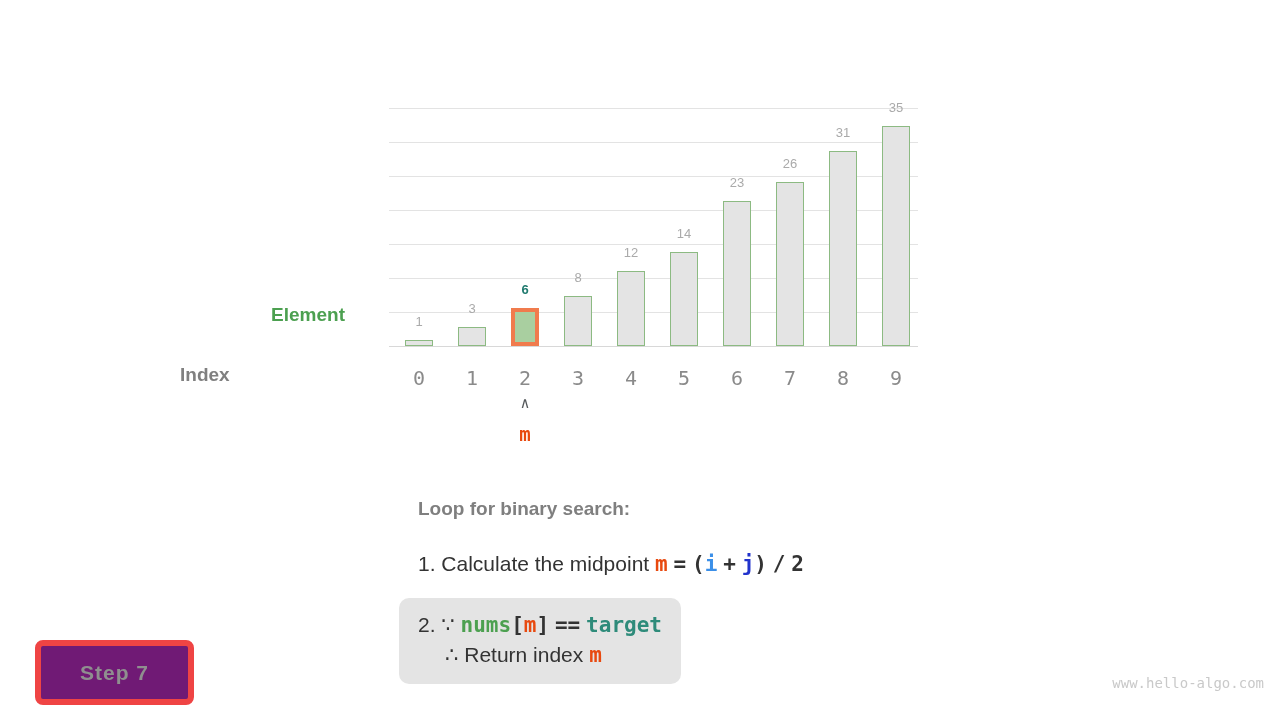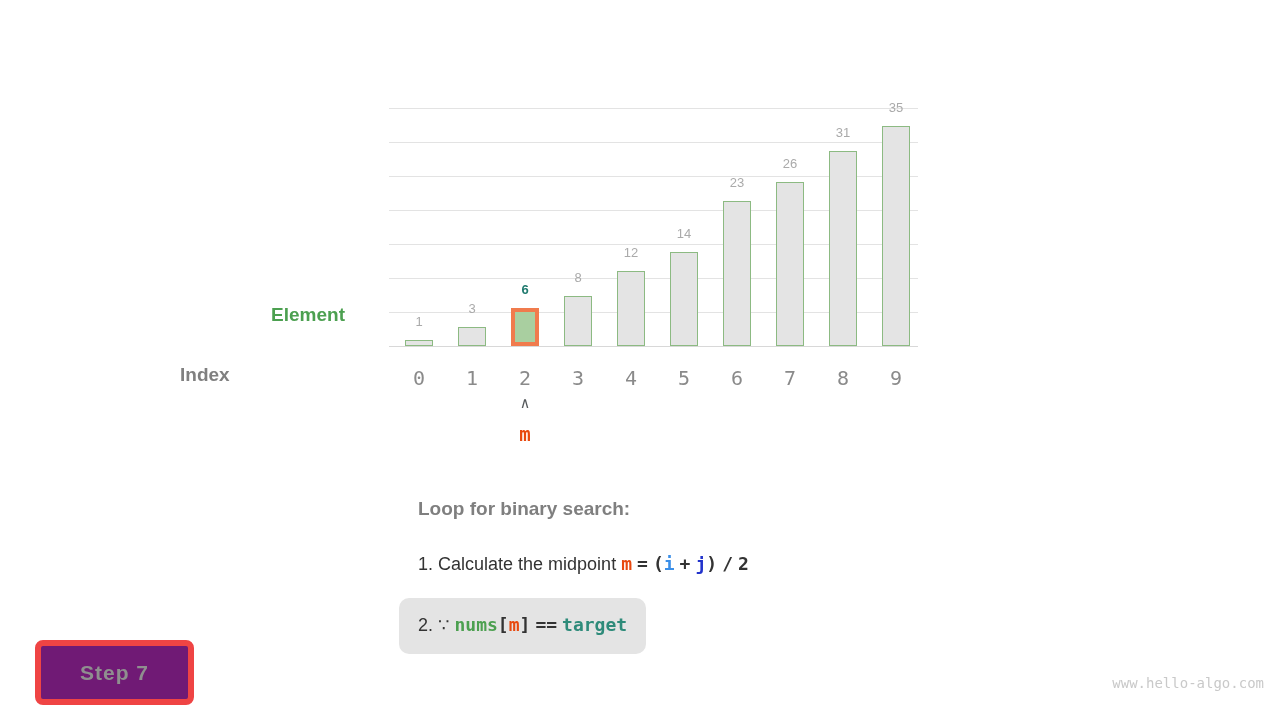--- a/index.html
+++ b/index.html
@@ -136,21 +136,21 @@
     width: 560px;
   }
   #explain-title {
     font-size: 19px;
     font-weight: bold;
     color: #7f7f7f;
     margin-left: 19px;
     line-height: 26px;
   }
   .step-line {
-    font-size: 18px;
+    font-size: 21px;
     color: #333333;
     line-height: 30px;
     white-space: nowrap;
   }
   #step-1 {
     margin-left: 19px;
     margin-top: 27px;
   }
   #step-2-box {
     margin-top: 19px;
@@ -281,18 +281,23 @@
   </div>
 
   <div id="step-2-box">
     <div class="step-line">
       <span>2.</span>
       <span>∵</span>
       <span class="mono c-nums">nums</span><span class="mono c-dark">[</span><span class="mono c-m">m</span><span class="mono c-dark">]</span>
       <span class="mono c-dark">==</span>
       <span class="mono c-tgt">target</span>
     </div>
+    <div class="step-line" id="step-2-line2">
+      <span>∴</span>
+      <span>Return index</span>
+      <span class="mono c-m">m</span>
+    </div>
   </div>
 </div>
 
 <div id="step-badge">Step  7</div>
 
 <div id="watermark">www.hello-algo.com</div>
 
 </body></html>

